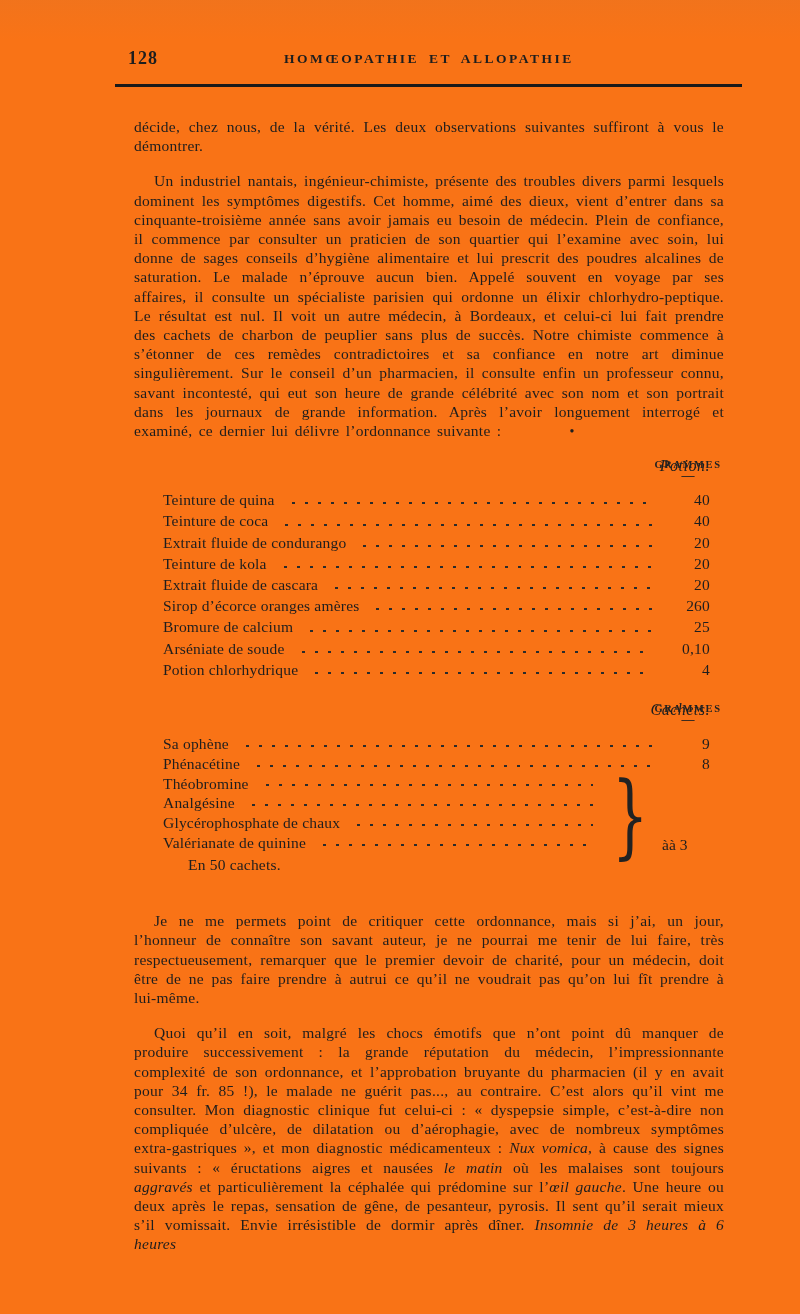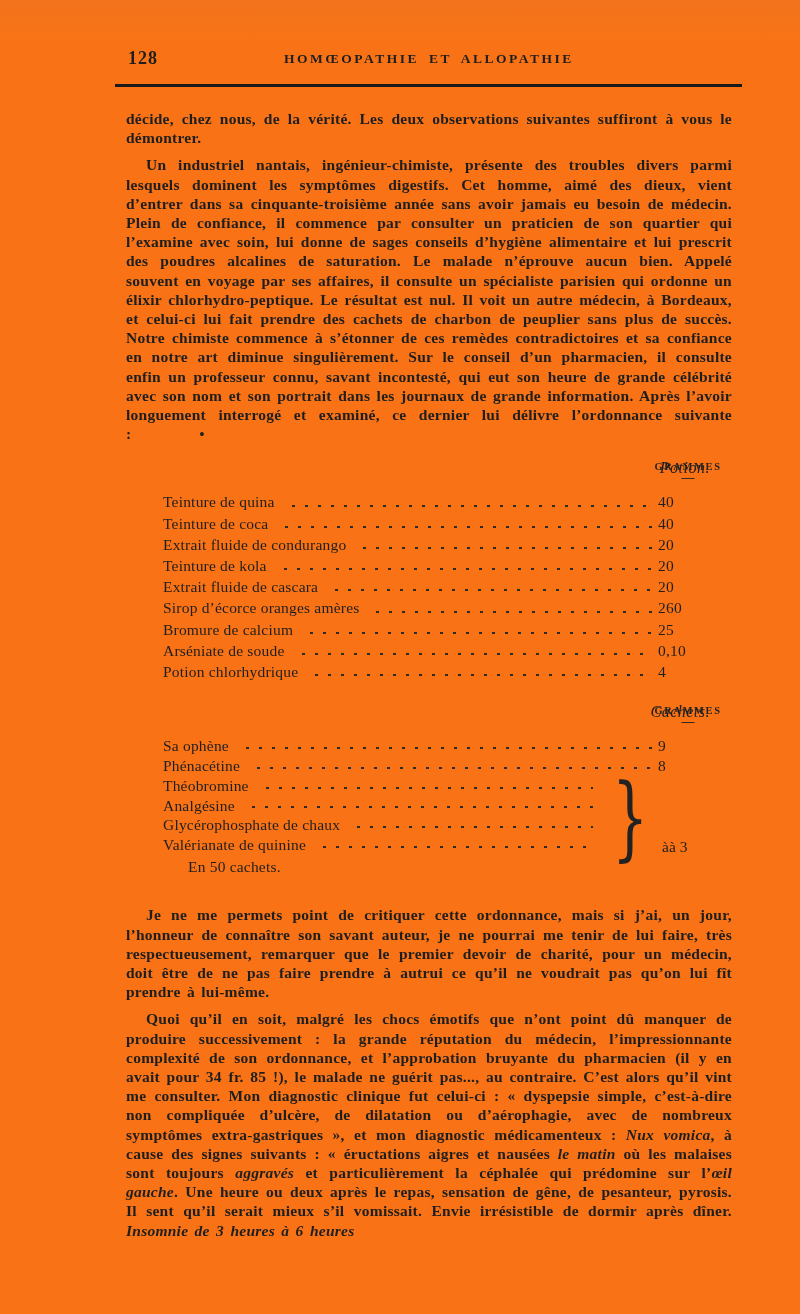--- a/index.html
+++ b/index.html
@@ -37,24 +37,24 @@
     word-spacing: 4px;
   }
   .rule {
     position: absolute; left: 115px; right: 58px; top: 84px;
     border-top: 3px solid #1a1a1a;
   }
   .content {
     position: absolute; left: 118px; right: 60px; top: 101px;
   }
   .para {
-    margin: 8px;
+    margin: 16px;
     font-size: 15.5px; line-height: 19.2px;
     text-align: justify;
-    letter-spacing: 0.25px; word-spacing: 2.2px; font-weight: bold;
+    letter-spacing: 0.25px; word-spacing: 2.2px;
   }
   .indent { text-indent: 20px; }
   .ord-bullet { margin-left: 68px; font-size: 14px; }
 
   
   .rx { margin-left: 45px; margin-right: 30px; }
   .rx-head {
     position: relative;
     margin-top: 15px;
     height: 34px;
@@ -80,21 +80,21 @@
   .rx-name { white-space: nowrap; }
   .leader {
     flex: 1;
     align-self: stretch;
     margin: 0 6px 0 10px;
     background-image: radial-gradient(circle, #2b2b2b 1.15px, rgba(0,0,0,0) 1.5px);
     background-size: 13px 6px;
     background-repeat: repeat-x;
     background-position: 2px calc(100% - 6px);
   }
-  .rx-val { width: 52px; white-space: nowrap; }
+  .rx-val { width: 52px; text-align: right; white-space: nowrap; }
   .rx-braced { display: flex; align-items: flex-end; }
   .braced-names { flex: 1; }
   .brace {
     font-family: "DejaVu Serif", serif;
     font-size: 92px; font-weight: 400;
     line-height: 76px; height: 76px;
     transform: scaleX(0.62);
     margin: 0 2px 0 2px;
     color: #222;
   }

